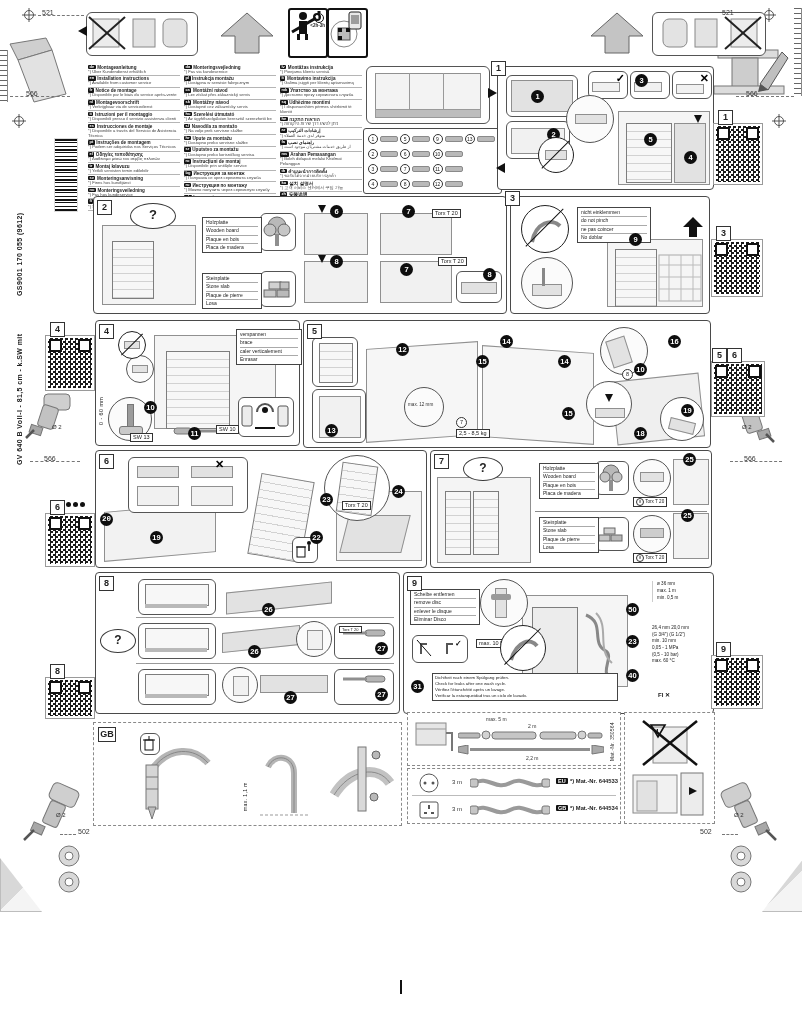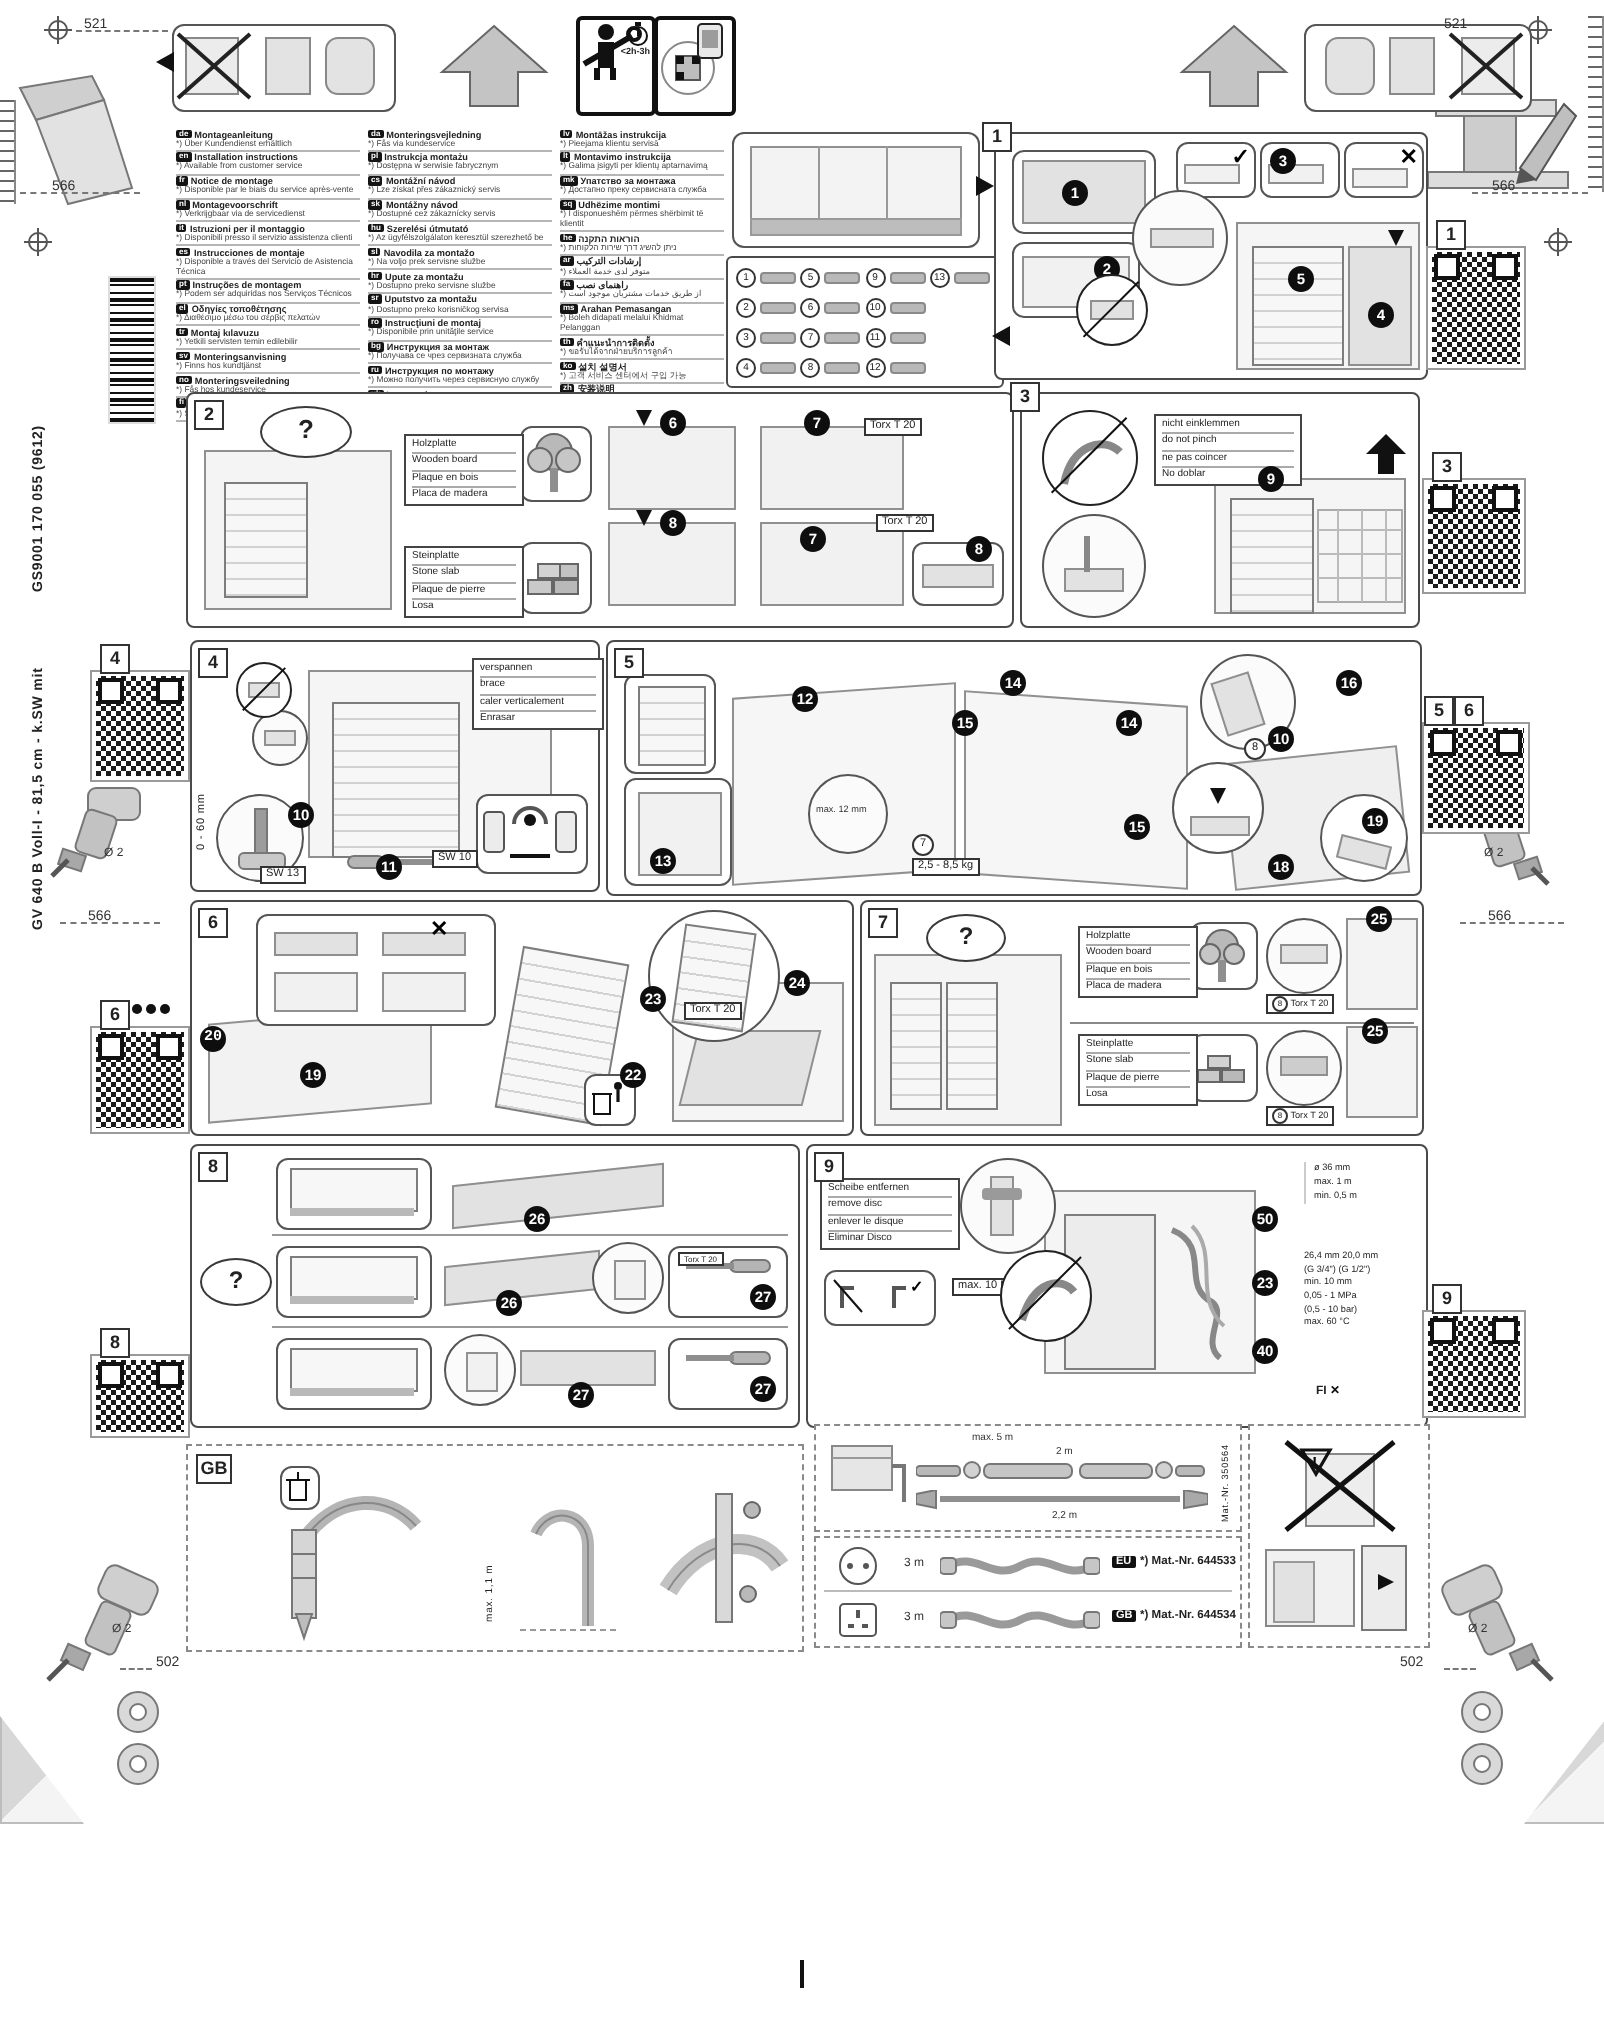--- a/index.html
+++ b/index.html
@@ -643,20 +643,27 @@
         </svg></div>
     <div class="sketch" style="left:118px;top:22px;width:104px;height:90px;background:#f5f5f5;"></div>
     <div class="front" style="left:128px;top:34px;width:44px;height:76px;background:#ececec;"></div>
     <svg class="abs" style="left:176px;top:36px;" width="40" height="74">
         <path d="M6 6 C26 14,10 34,26 42 C34 48,20 62,30 70" fill="none" stroke="#888" stroke-width="3"></path>
         <path d="M16 4 C30 18,16 40,32 54" fill="none" stroke="#aaa" stroke-width="2"></path>
       </svg>
     <span class="step" style="left:222px;top:30px;">50</span>
     <span class="step" style="left:222px;top:62px;">23</span>
     <span class="step" style="left:222px;top:96px;">40</span>
+    <div class="leak" style="left:28px;top:100px;width:180px;">
+      <span class="step" style="left:-22px;top:6px;">31</span>
+      <div>Dichtheit nach einem Spülgang prüfen.</div>
+      <div>Check for leaks after one wash cycle.</div>
+      <div>Vérifiez l'étanchéité après un lavage.</div>
+      <div>Verificar la estanqueidad tras un ciclo de lavado.</div>
+    </div>
     <div class="abs" style="left:248px;top:8px;width:56px;font-size:4.6px;line-height:1.5;border-left:1px solid #ccc;padding-left:4px;">
       <div>ø 36 mm</div>
       <div>max. 1 m</div>
       <div>min. 0,5 m</div>
     </div>
     <div class="abs" style="left:248px;top:52px;width:58px;font-size:4.6px;line-height:1.45;">
       <div><span>26,4 mm</span> <span>20,0 mm</span></div>
       <div><span>(G 3/4")</span> <span>(G 1/2")</span></div>
       <div>min. 10 mm</div>
       <div>0,05 - 1 MPa</div>

